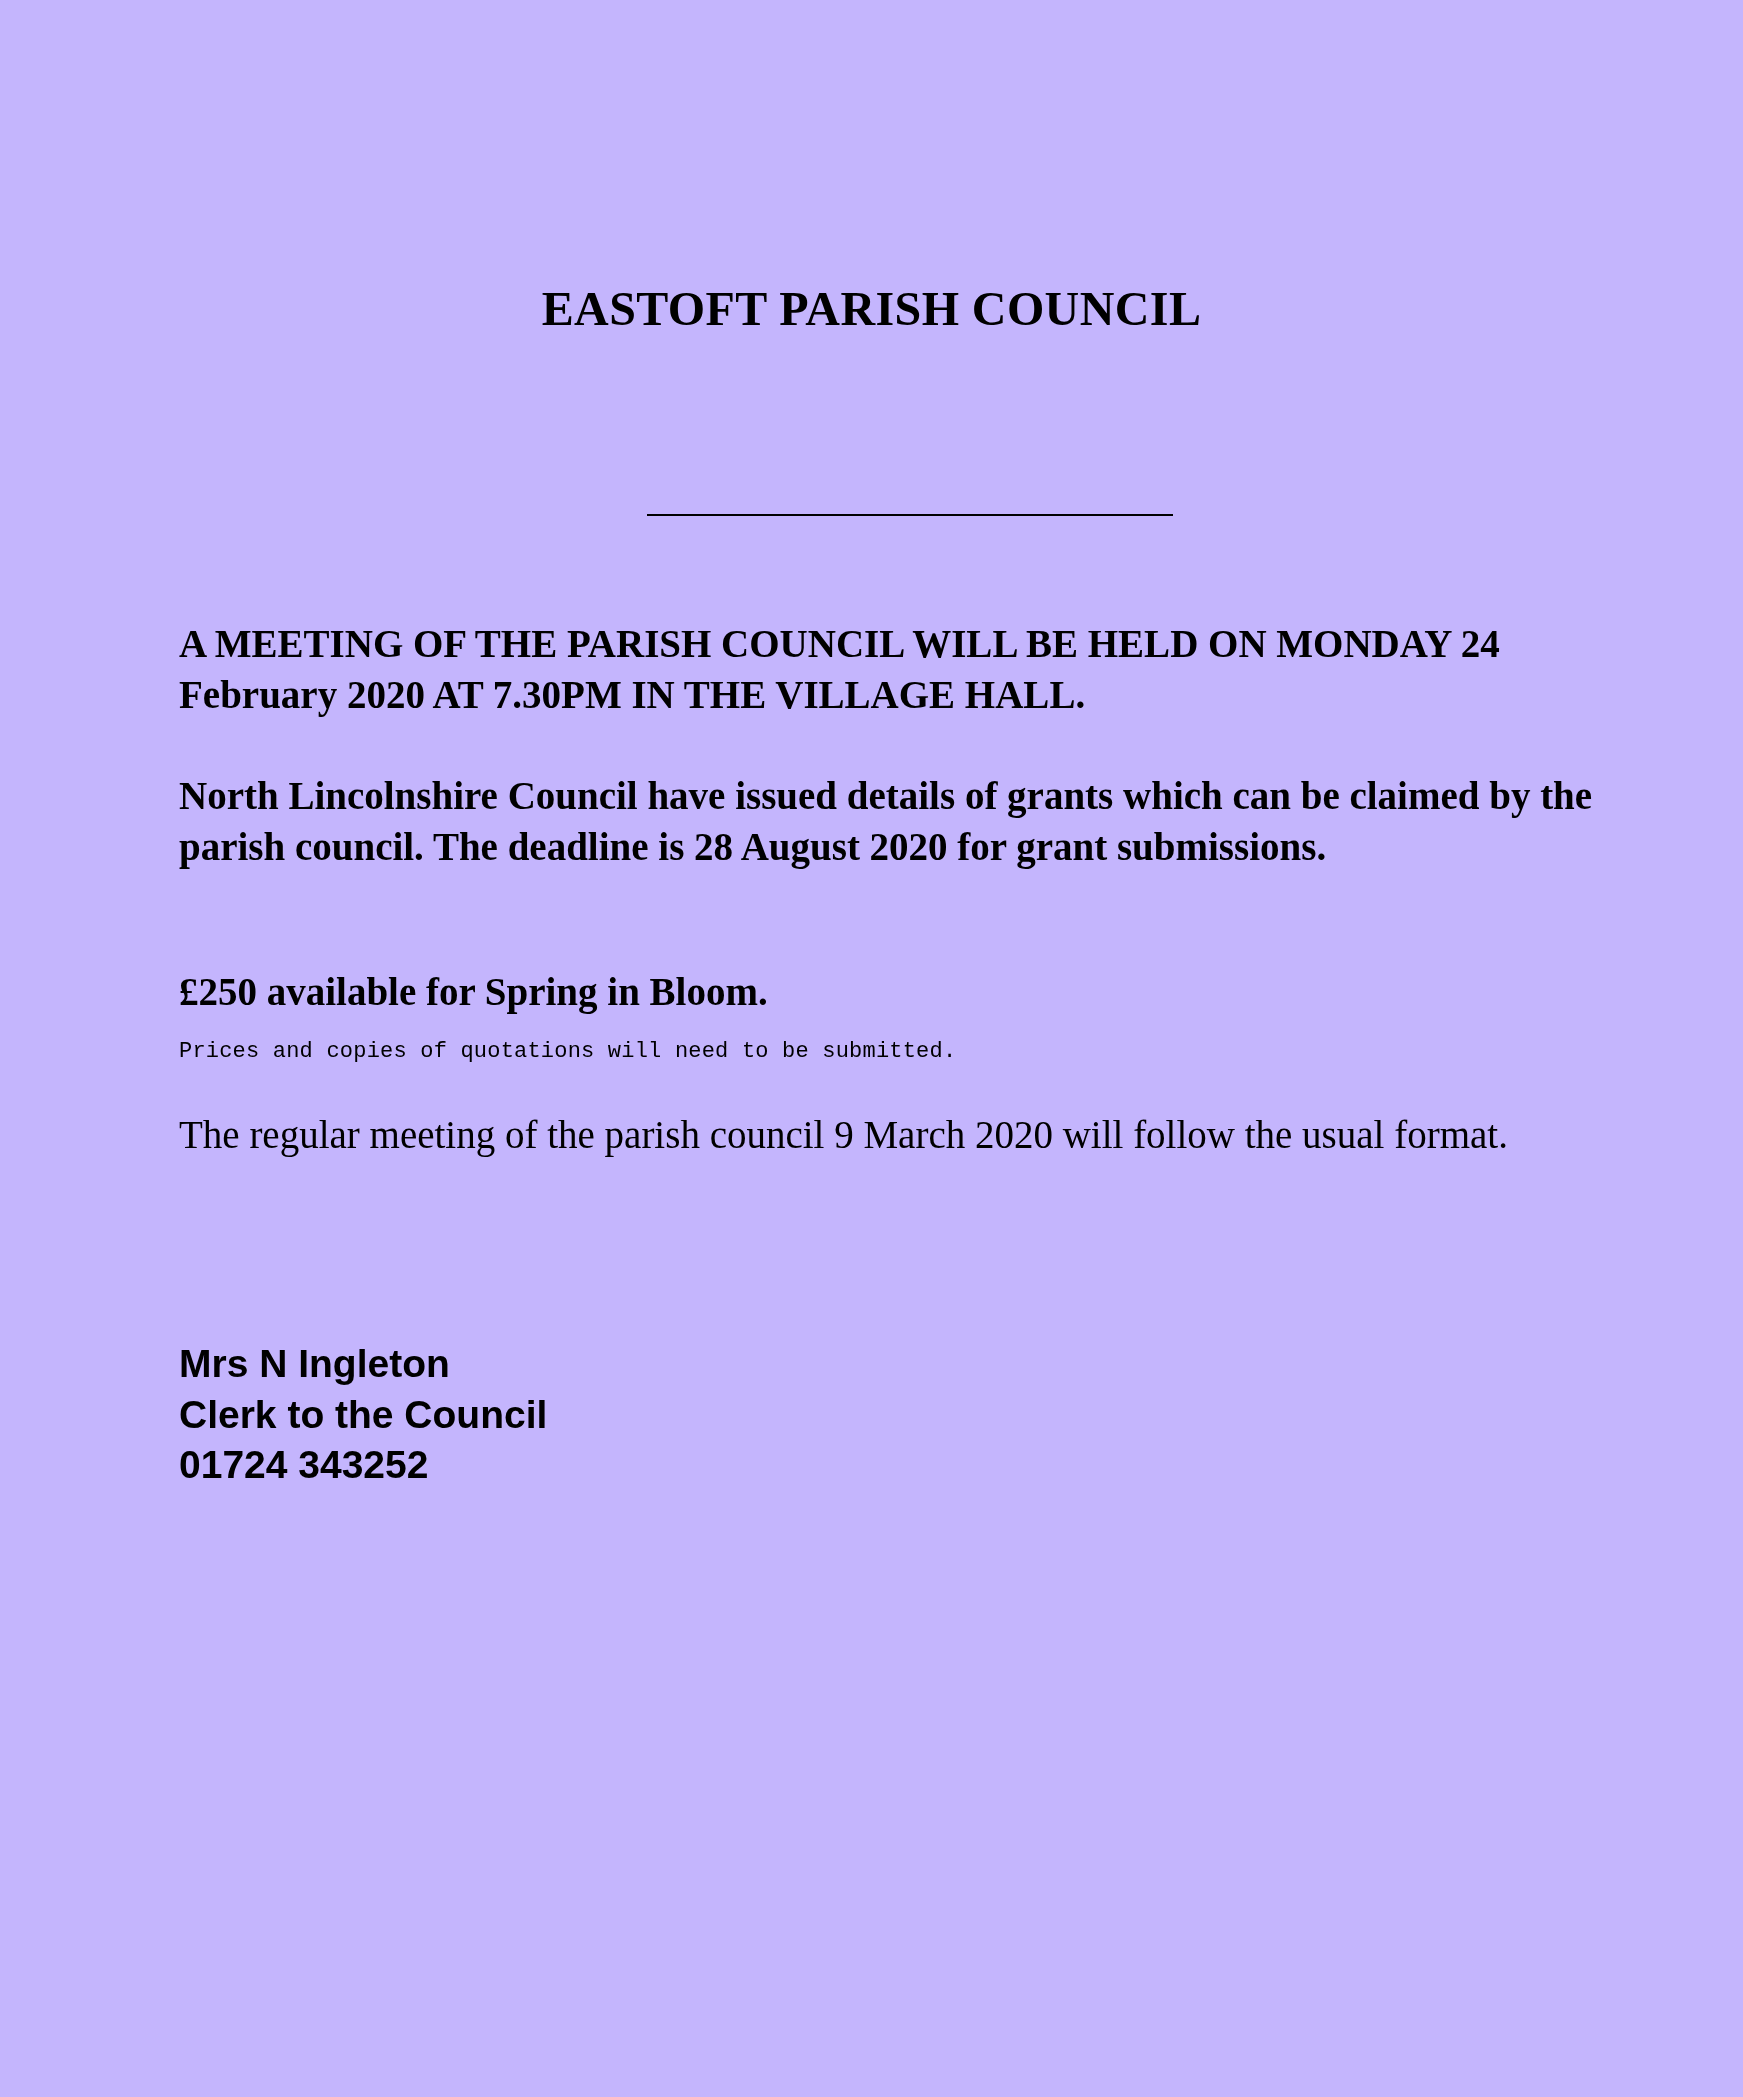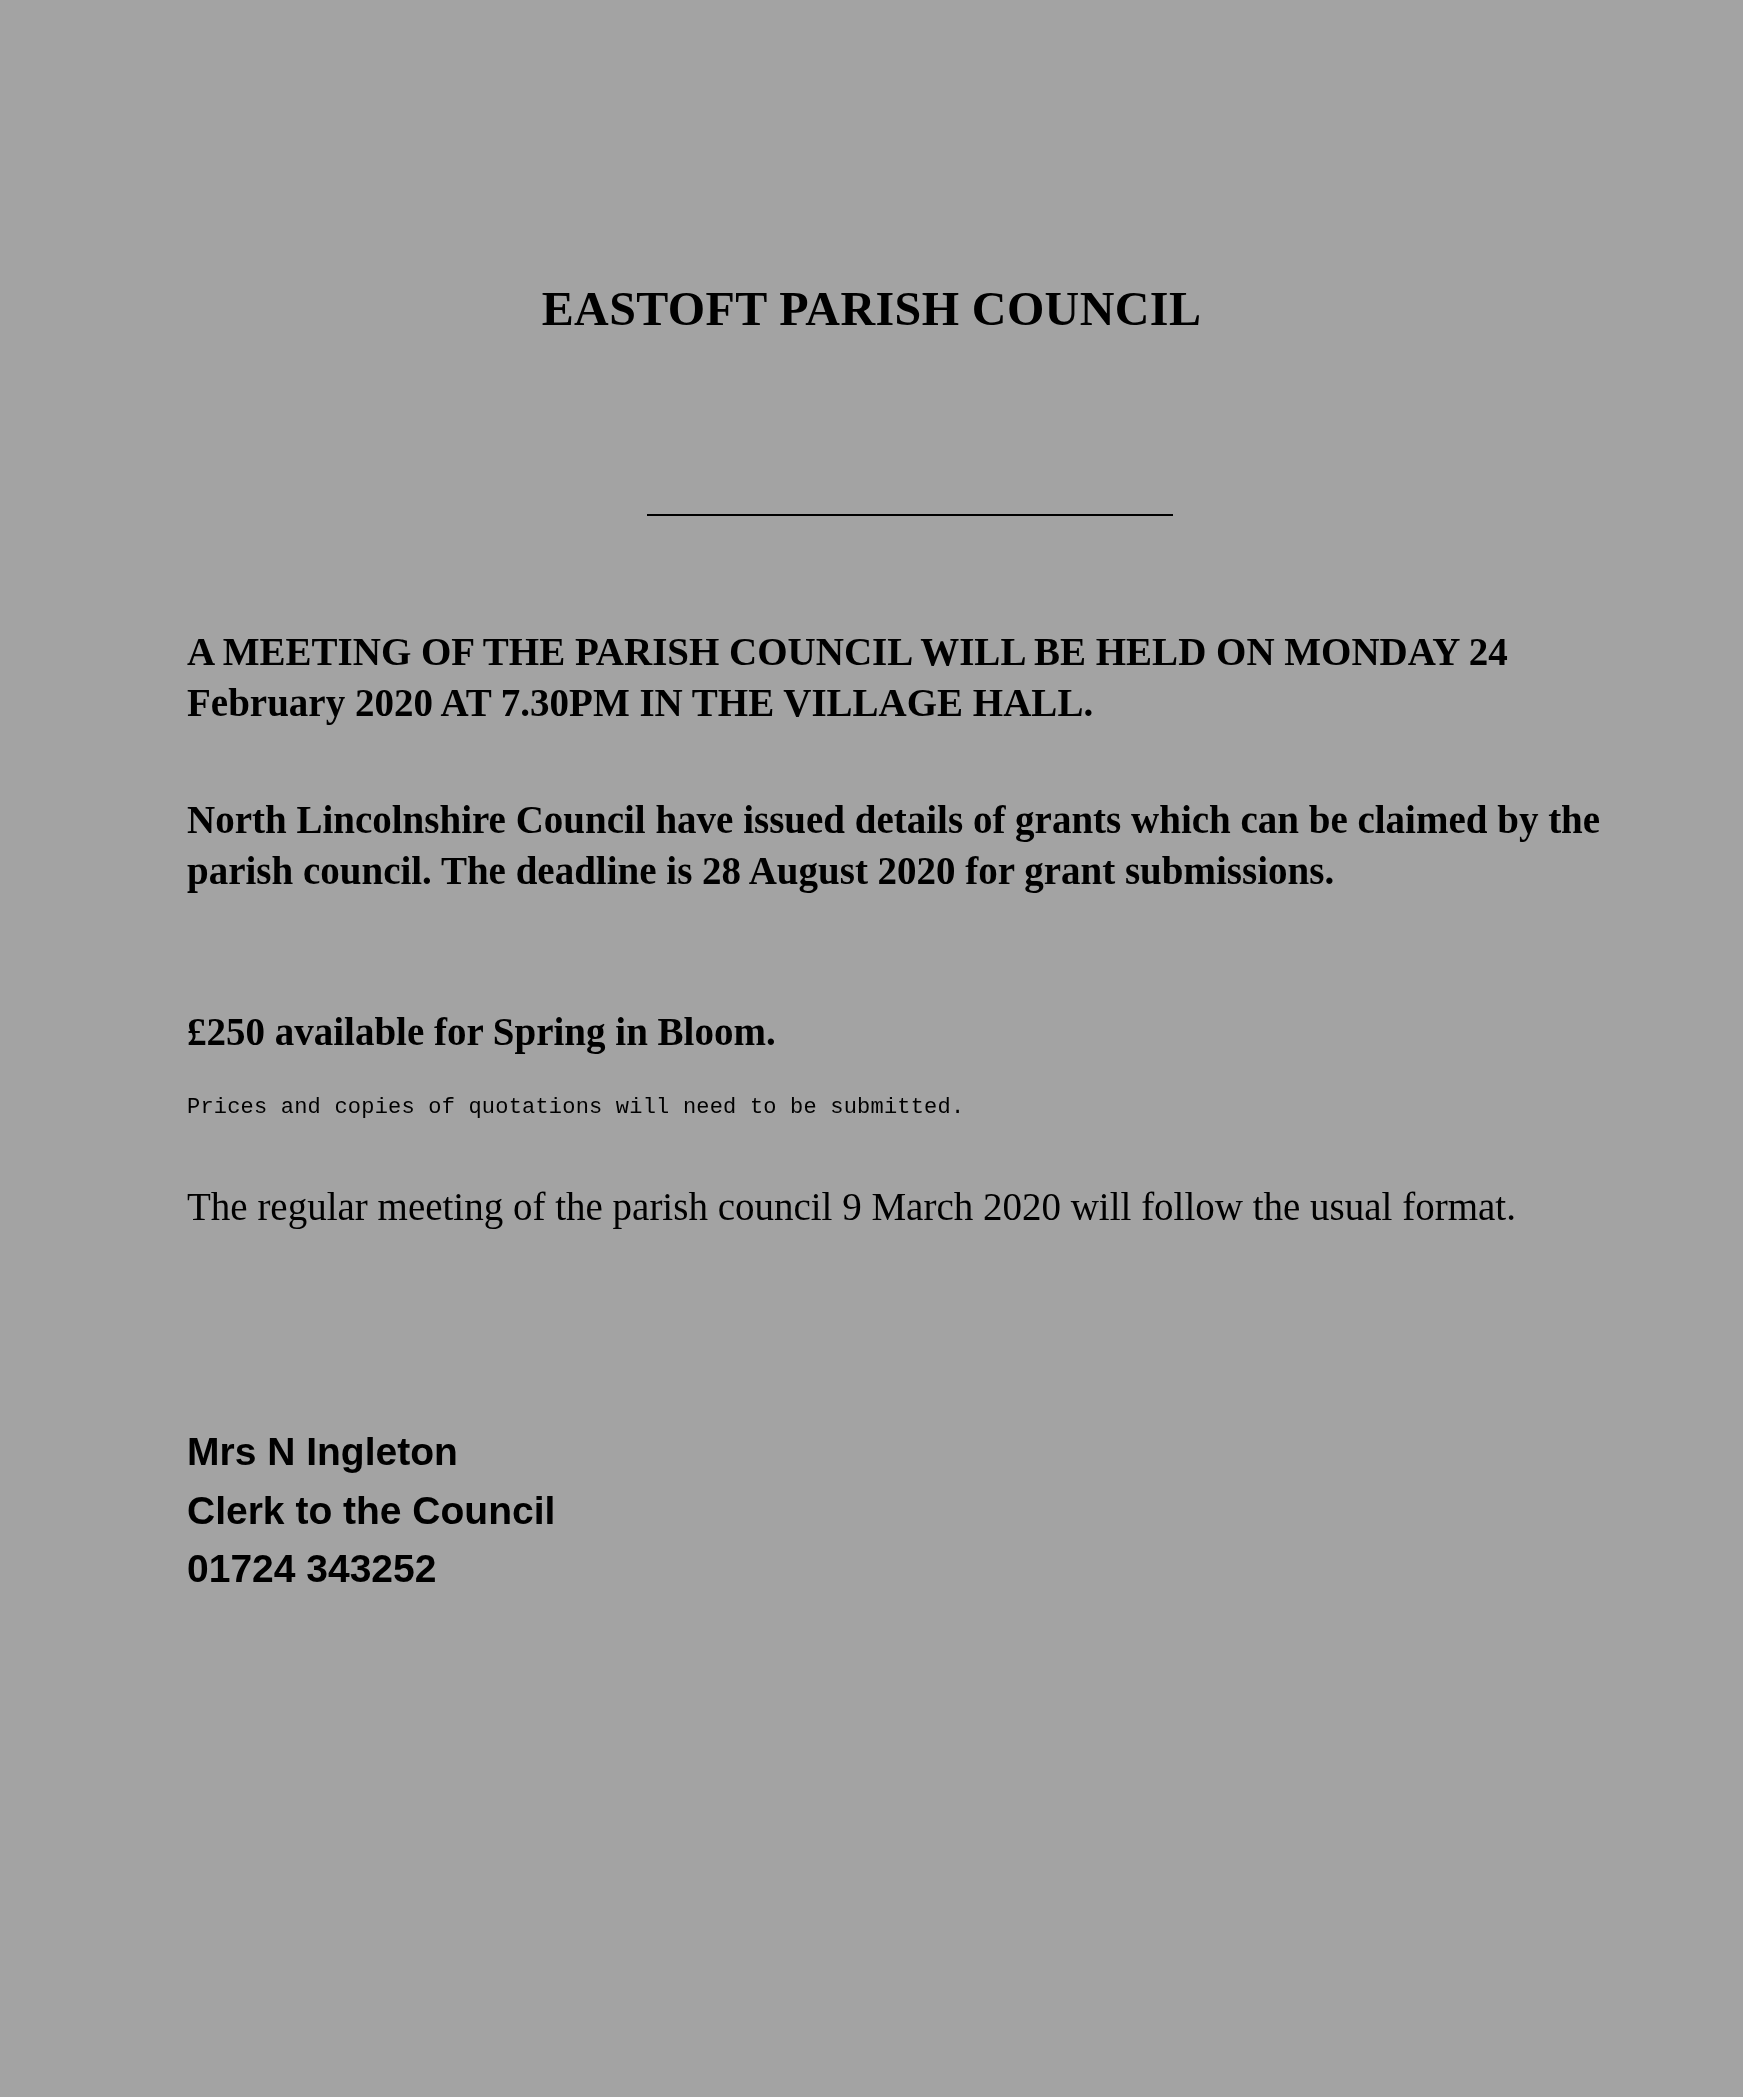--- a/index.html
+++ b/index.html
@@ -11,21 +11,21 @@
     width: 1743px;
     height: 2097px;
     font-family: "Liberation Serif", serif;
     color: #000000;
     -webkit-font-smoothing: antialiased;
   }
   .page {
     position: relative;
     width: 1743px;
     height: 2097px;
-    background: #a3a3a3;
+    background: #c4b5fd;
     box-sizing: border-box;
     padding: 0;
   }
   .doc-title {
     position: absolute;
     top: 249px;
     left: 0;
     width: 1743px;
     text-align: center;
     font-size: 48px;
@@ -41,21 +41,21 @@
     height: 0;
     border-top: 2.3px solid #000000;
   }
   .body-block {
     position: absolute;
     left: 179px;
     top: 619px;
     width: 1431px;
   }
   p {
-    margin: 8px;
+    margin: 0;
   }
   .para {
     font-size: 39px;
     line-height: 1.30;
     font-weight: bold;
     font-family: "Liberation Serif", serif;
   }
   .para.regular {
     font-weight: normal;
   }

